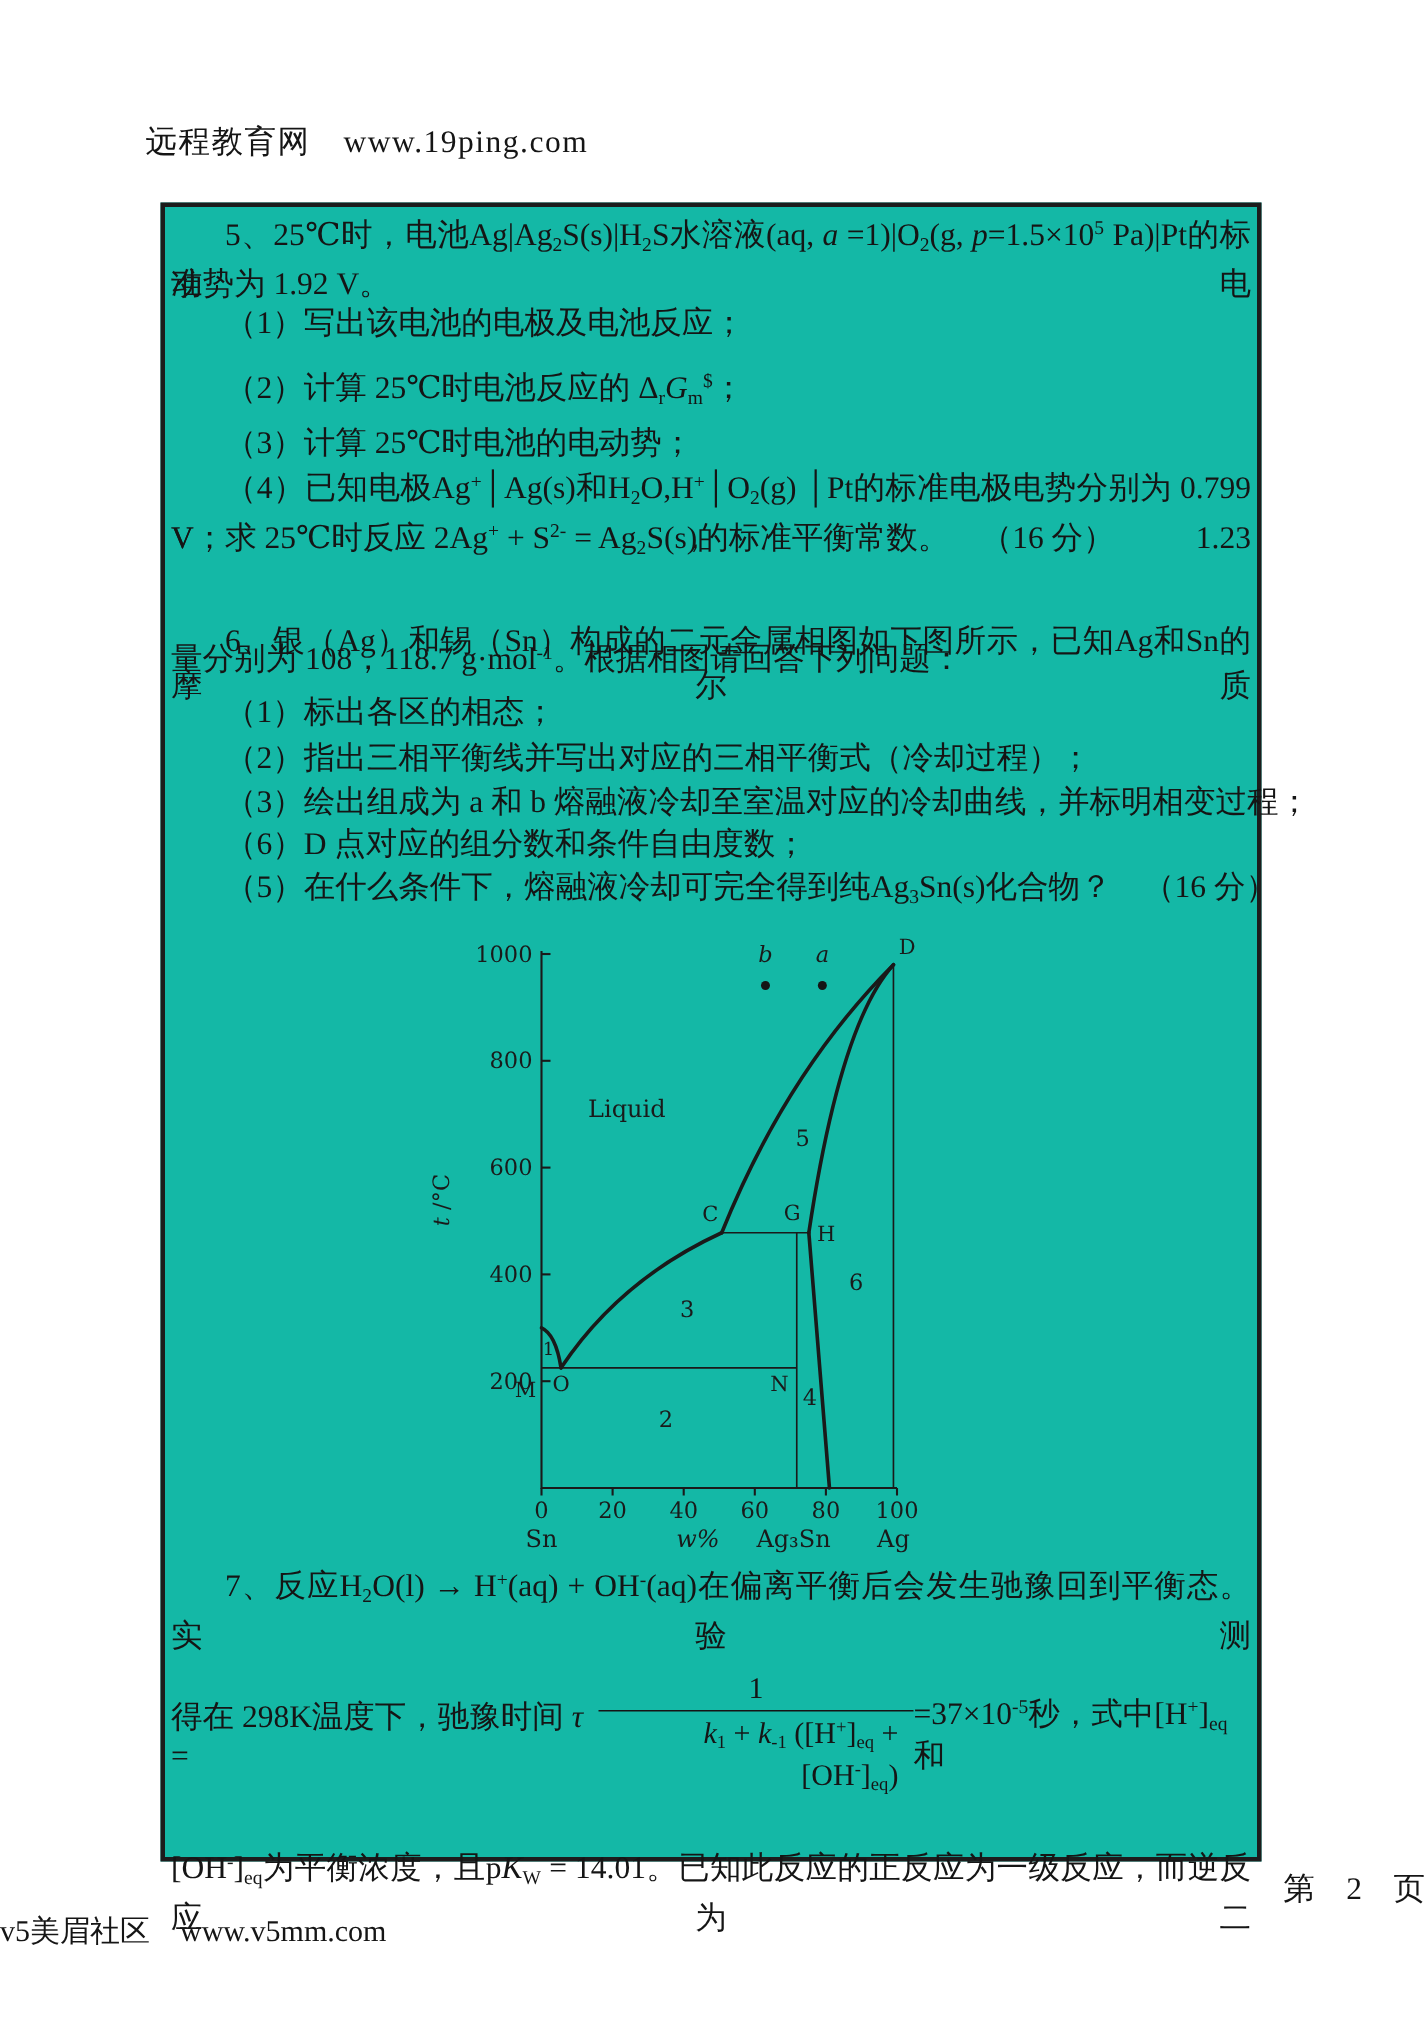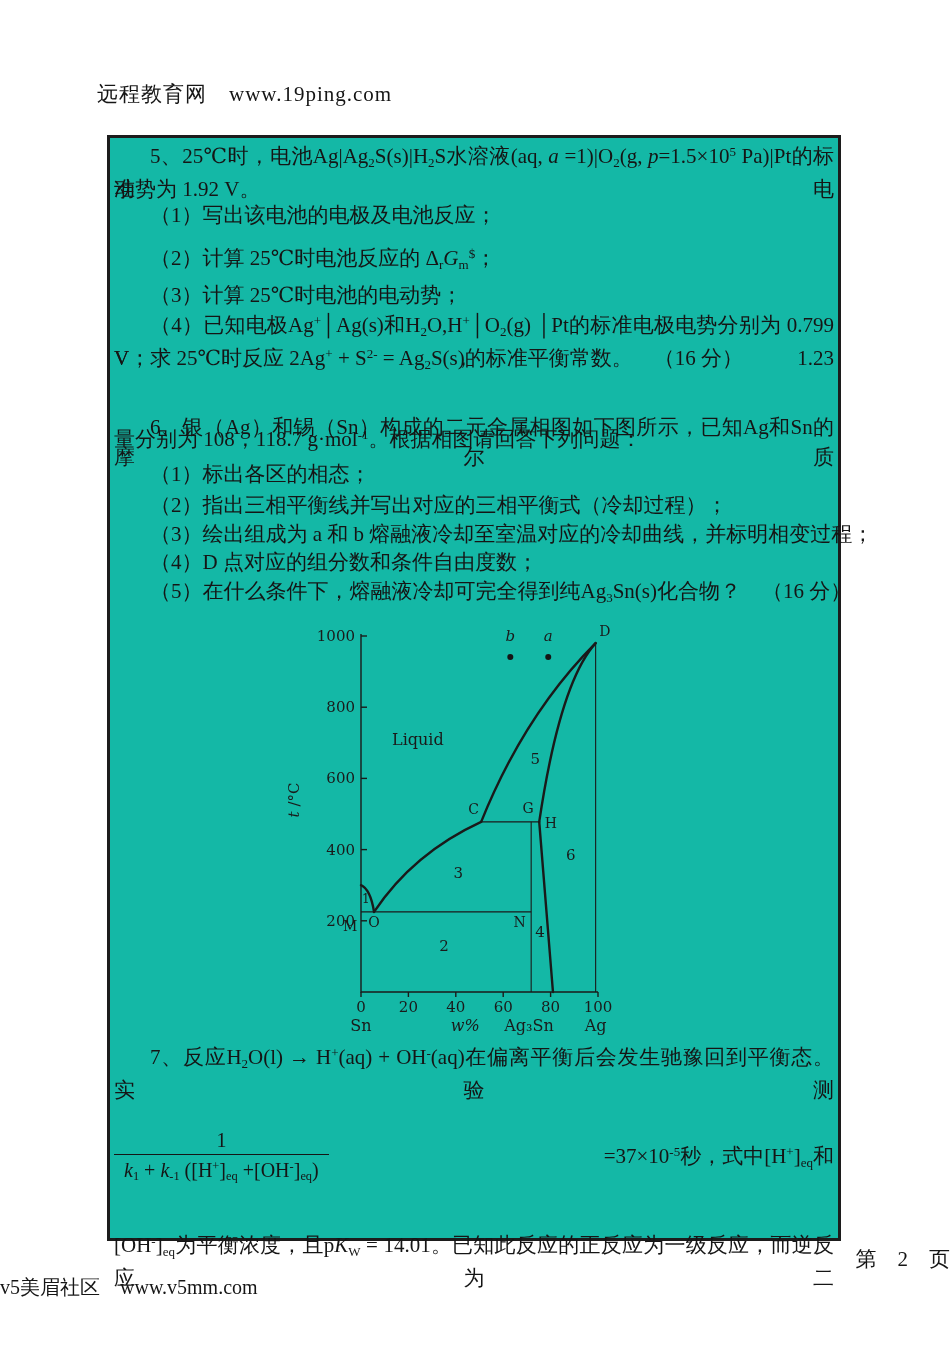--- a/index.html
+++ b/index.html
@@ -25,21 +25,21 @@
   .j{white-space:normal;text-align:justify;text-align-last:justify;text-justify:inter-character;}
   sup{font-size:0.62em;vertical-align:baseline;position:relative;top:-0.55em;}
   sub{font-size:0.62em;vertical-align:baseline;position:relative;top:0.28em;}
   i{font-style:italic;}
   .frow{
     position:absolute;left:4px;right:4px;display:flex;align-items:center;
     justify-content:space-between;font-size:21px;height:74px;
   }
   .frac{display:inline-flex;flex-direction:column;align-items:center;font-size:20px;line-height:26px;}
   .frac .num{padding:0 4px 1px 4px;}
-  .frac .den{border-top:1.6px solid #151515;padding:2px 10px 0 10px;}
+  .frac .den{border-top:1.6px solid #151515;padding:2px 10px 0 10px;text-align:right;}
   .fig{position:absolute;left:176px;top:484px;width:380px;height:424px;}
   svg text{font-family:"DejaVu Serif",serif;fill:#1a1a1a;}
   .axis{stroke:#1a1a1a;stroke-width:1.4;fill:none;}
   .thick{stroke:#1a1a1a;stroke-width:2.4;fill:none;stroke-linecap:round;}
   .thin{stroke:#1a1a1a;stroke-width:1.1;fill:none;}
   .pgnum{position:absolute;top:1245px;left:0;width:100%;text-align:right;font-size:21px;}
   .site{position:absolute;top:1274px;left:0;width:100%;text-align:left;font-size:20px;}
 </style>
 </head>
 <body>
@@ -53,21 +53,21 @@
   <div class="ln ind" style="top:105px">（2）计算 25℃时电池反应的 Δ<sub>r</sub><i>G</i><sub>m</sub><sup>$</sup>；</div>
   <div class="ln ind" style="top:142px">（3）计算 25℃时电池的电动势；</div>
   <div class="ln ind j" style="top:172px">（4）已知电极Ag<sup>+</sup>│Ag(s)和H<sub>2</sub>O,H<sup>+</sup>│O<sub>2</sub>(g) │Pt的标准电极电势分别为 0.799 V，1.23</div>
   <div class="ln" style="top:205px">V；求 25℃时反应 2Ag<sup>+</sup> + S<sup>2-</sup> = Ag<sub>2</sub>S(s)的标准平衡常数。　（16 分）</div>
 
   <div class="ln ind j" style="top:274px">6、银（Ag）和锡（Sn）构成的二元金属相图如下图所示，已知Ag和Sn的摩尔质</div>
   <div class="ln" style="top:286px">量分别为 108，118.7 g·mol<sup>-1</sup>。根据相图请回答下列问题：</div>
   <div class="ln ind" style="top:321px">（1）标出各区的相态；</div>
   <div class="ln ind" style="top:352px">（2）指出三相平衡线并写出对应的三相平衡式（冷却过程）；</div>
   <div class="ln ind" style="top:381px">（3）绘出组成为 a 和 b 熔融液冷却至室温对应的冷却曲线，并标明相变过程；</div>
-  <div class="ln ind" style="top:409px">（4）D 点对应的组分数和条件自由度数；</div>
+  <div class="ln ind" style="top:409px">（6）D 点对应的组分数和条件自由度数；</div>
   <div class="ln ind" style="top:438px">（5）在什么条件下，熔融液冷却可完全得到纯Ag<sub>3</sub>Sn(s)化合物？　（16 分）</div>
 
   <div class="fig">
     <svg width="380" height="424" viewBox="0 0 380 424" xmlns="http://www.w3.org/2000/svg">
         <path d="M75 12 L75 370 L312 370" class="axis"></path>
         <line x1="75" y1="298.8" x2="81" y2="298.8" class="axis"></line>
         <text x="69" y="303.8" text-anchor="end" font-size="15">200</text>
         <line x1="75" y1="227.6" x2="81" y2="227.6" class="axis"></line>
         <text x="69" y="232.6" text-anchor="end" font-size="15">400</text>
         <line x1="75" y1="156.4" x2="81" y2="156.4" class="axis"></line>
@@ -118,20 +118,21 @@
         <text x="157.95" y="329.06" text-anchor="middle" font-size="15">2</text>
         <text x="172.17000000000002" y="256.08000000000004" text-anchor="middle" font-size="15">3</text>
         <text x="253.935" y="314.82" text-anchor="middle" font-size="15">4</text>
         <text x="249.19500000000002" y="142.16000000000003" text-anchor="middle" font-size="15">5</text>
         <text x="284.745" y="238.28" text-anchor="middle" font-size="15">6</text>
       </svg>
   </div>
 
   <div class="ln ind j" style="top:904px">7、反应H<sub>2</sub>O(l) → H<sup>+</sup>(aq) + OH<sup>-</sup>(aq)在偏离平衡后会发生驰豫回到平衡态。实验测</div>
   <div class="frow" style="top:981px">
+    <span>得在 298K温度下，驰豫时间 <i>τ</i> =</span>
     <span class="frac">
       <span class="num">1</span>
       <span class="den"><i>k</i><sub>1</sub> + <i>k</i><sub>-1</sub> ([H<sup>+</sup>]<sub>eq</sub> +[OH<sup>-</sup>]<sub>eq</sub>)</span>
     </span>
     <span>=37×10<sup>-5</sup>秒，式中[H<sup>+</sup>]<sub>eq</sub>和</span>
   </div>
   <div class="ln j" style="top:1092px">[OH<sup>-</sup>]<sub>eq</sub>为平衡浓度，且p<i>K</i><sub>W</sub> = 14.01。已知此反应的正反应为一级反应，而逆反应为二</div>
 </div>
 
 <div class="pgnum">第　2　页</div>

